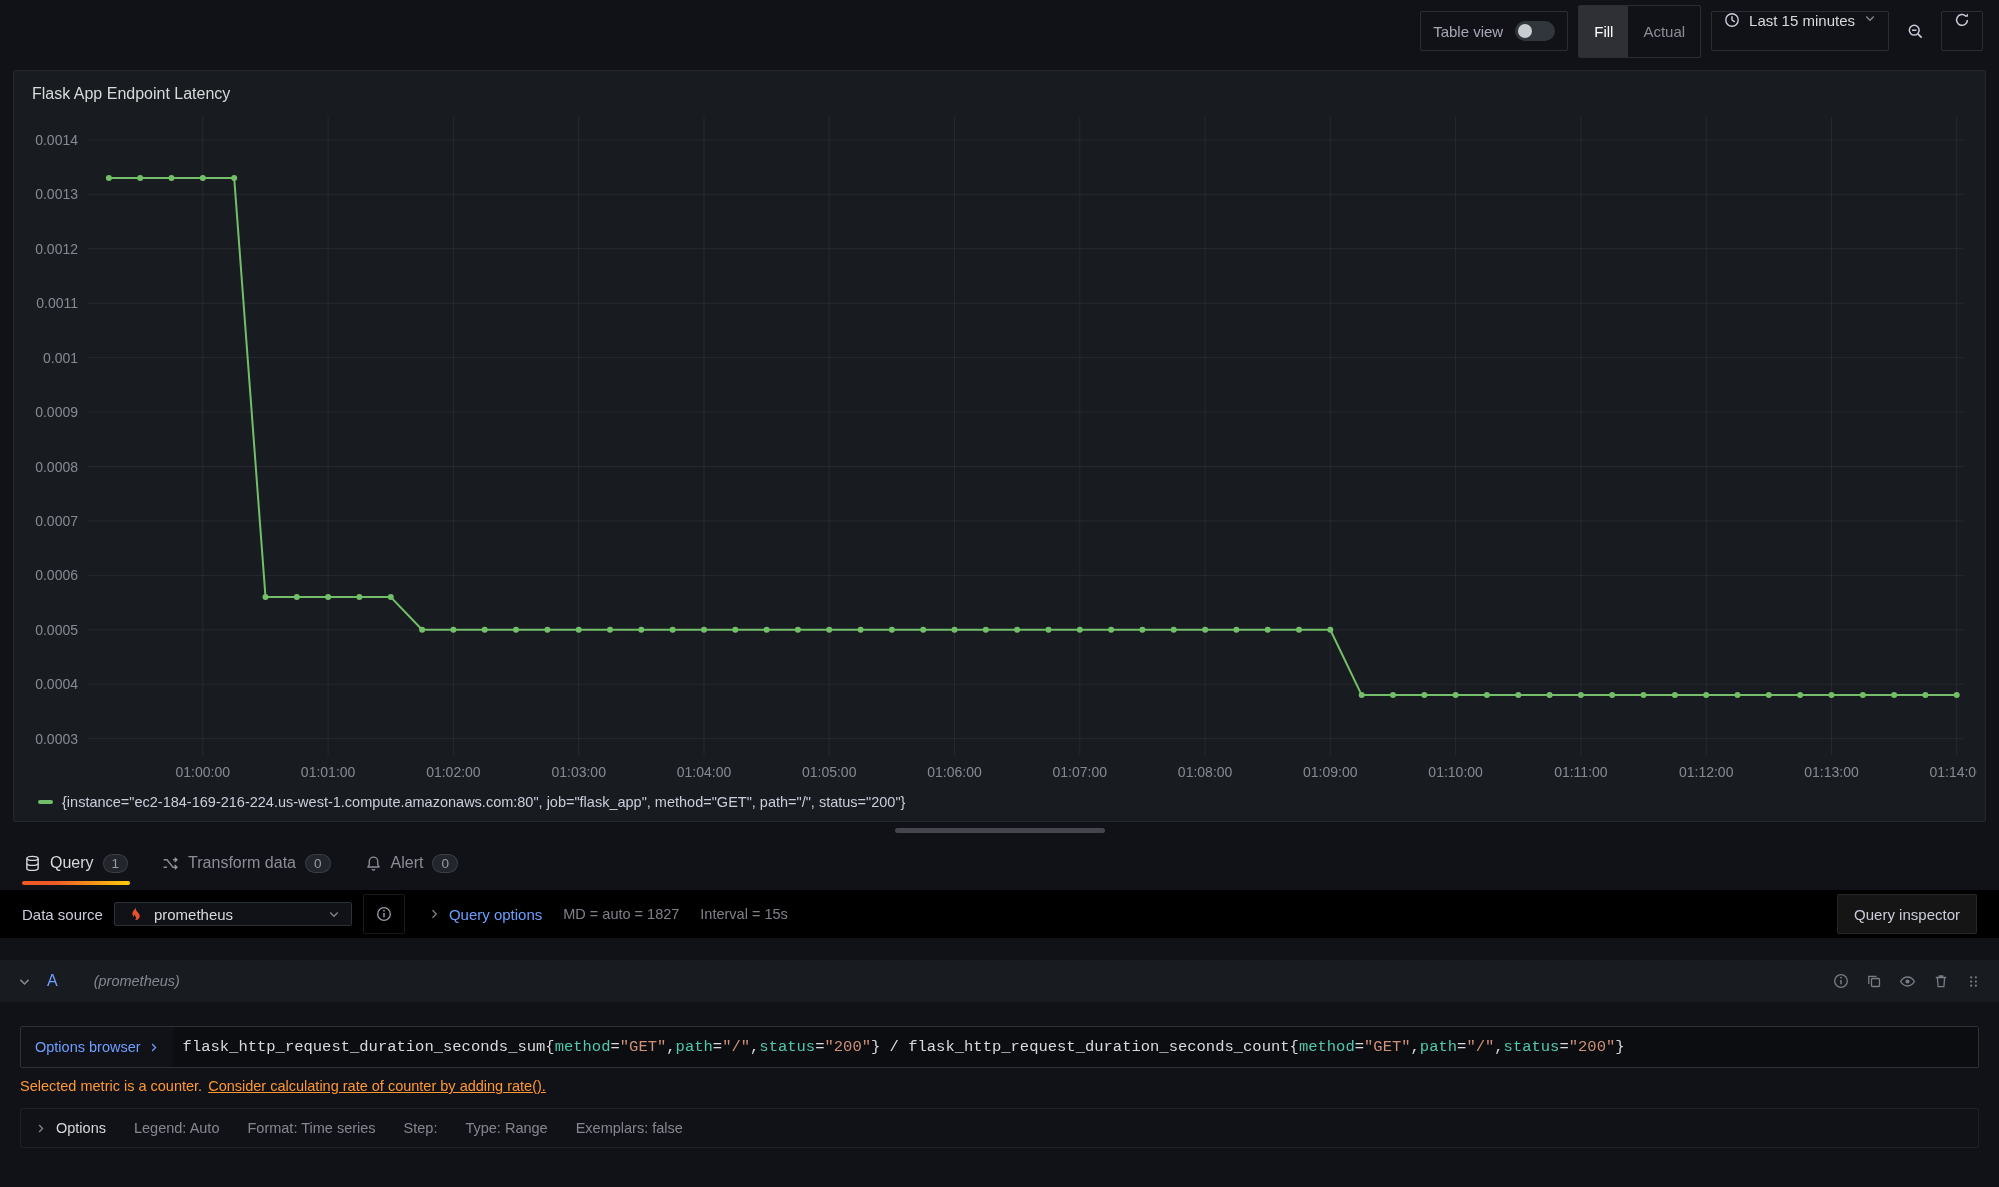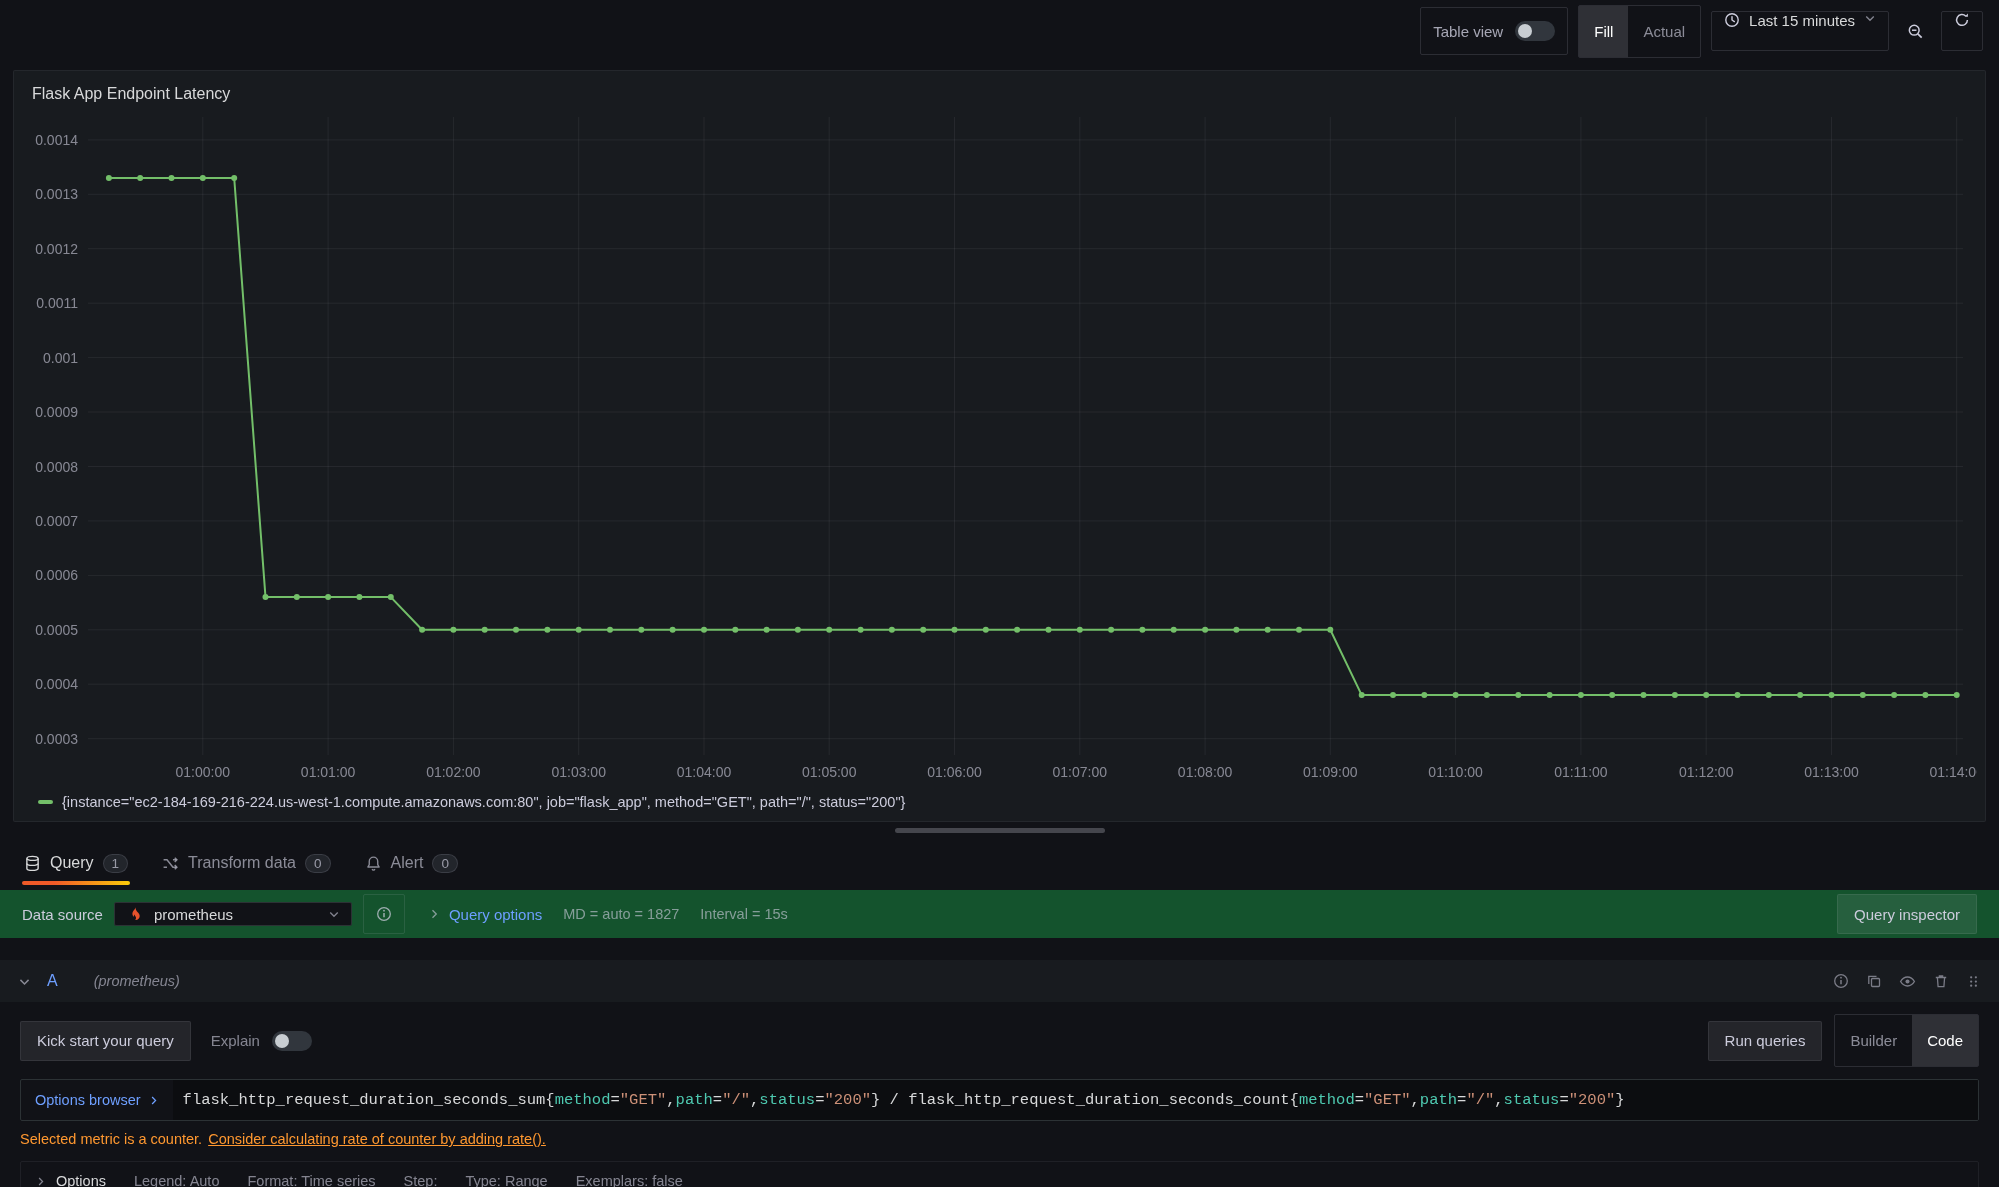--- a/index.html
+++ b/index.html
@@ -7,21 +7,21 @@
   body{background:#111217;color:#ccccdc;font-family:"Liberation Sans",sans-serif;font-size:15px;overflow:hidden}
   button{font-family:inherit;color:inherit;background:none;border:none;cursor:pointer;font-size:inherit}
   .icon{display:inline-flex;align-items:center;justify-content:center}
   .icon svg{display:block}
   .spacer{flex:1}
   .dim{color:rgba(204,204,220,0.62)}
   .blue{color:#6e9fff}
 
   
   .topbar{height:62px;display:flex;align-items:center;justify-content:flex-end;gap:10px;padding:0 16px}
-  .tv-box{display:flex;align-items:center;gap:12px;border:1px solid rgba(204,204,220,0.15);border-radius:2px;height:48px;padding:0 12px}
+  .tv-box{display:flex;align-items:center;gap:12px;border:1px solid rgba(204,204,220,0.15);border-radius:2px;height:40px;padding:0 12px}
   .tv-label{color:rgba(204,204,220,0.8)}
   .toggle{position:relative;width:40px;height:20px;border-radius:11px;background:#31363d;flex:none}
   .toggle .knob{position:absolute;left:3px;top:3px;width:14px;height:14px;border-radius:50%;background:#c8cdd2}
   .seg-group{display:flex;height:53px;border:1px solid rgba(204,204,220,0.15);border-radius:2px;overflow:hidden}
   .seg{padding:0 15px;color:rgba(204,204,220,0.65);display:flex;align-items:center;font-weight:500}
   .seg.active{background:rgba(204,204,220,0.16);color:#ffffff}
   .toolbar-btn{display:flex;align-items:flex-start;gap:9px;height:40px;padding:0 12px;border:1px solid rgba(204,204,220,0.15);border-radius:2px;color:#ccccdc}
   .toolbar-btn .strong{font-weight:500;color:#d8d9da}
   .toolbar-btn.square{width:42px;justify-content:center;padding:0}
   .icon-only{display:flex;align-items:center;justify-content:center;width:32px;height:40px;color:#ccccdc}
@@ -41,21 +41,21 @@
   .drag-handle{width:210px;height:5px;border-radius:3px;background:rgba(204,204,220,0.28)}
 
   
   .tabs{display:flex;align-items:stretch;gap:30px;padding:0 22px;height:50px}
   .tab{display:flex;align-items:center;gap:9px;color:rgba(204,204,220,0.65);position:relative;padding:0 2px;font-size:16px}
   .tab.active{color:#d8d9da}
   .tab.active::after{content:"";position:absolute;left:0;right:0;bottom:3px;height:4px;border-radius:2px;background:linear-gradient(90deg,#f05a28 30%,#fbca0a 99%)}
   .badge{min-width:14px;text-align:center;background:#22252b;border:1px solid rgba(204,204,220,0.15);border-radius:11px;padding:1px 8px;font-size:13.5px;color:rgba(204,204,220,0.7)}
 
   
-  .ds-bar{height:48px;background:#14532d;display:flex;align-items:center;gap:11px;padding:0 22px;margin-top:2px}
+  .ds-bar{height:48px;background:#000000;display:flex;align-items:center;gap:11px;padding:0 22px;margin-top:2px}
   .ds-picker{display:flex;align-items:center;gap:9px;height:24px;width:238px;background:#111217;border:1px solid #2c3235;border-radius:2px;padding:0 11px;color:#d8d9da}
   .ds-picker .chev{margin-left:auto;color:rgba(204,204,220,0.6)}
   .icon-sq{width:42px;height:40px;border:1px solid rgba(204,204,220,0.12);border-radius:2px;display:flex;align-items:center;justify-content:center;color:rgba(204,204,220,0.75)}
   .qopts{display:flex;align-items:center;gap:9px;margin-left:12px;font-weight:500}
   .ds-meta{font-size:14.5px;margin-left:10px}
   .btn{height:40px;padding:0 16px;background:rgba(204,204,220,0.10);border:1px solid rgba(204,204,220,0.10);border-radius:2px;color:#ccccdc;font-weight:500;display:inline-flex;align-items:center;white-space:nowrap}
 
   
   .query-section{margin-top:22px}
   .query-row-header{height:42px;background:#181b1f;display:flex;align-items:center;gap:12px;padding:0 18px}
@@ -377,33 +377,20 @@
                 <circle cx="10.5" cy="8" r="1.2"></circle>
                 <circle cx="5.5" cy="12.5" r="1.2"></circle>
                 <circle cx="10.5" cy="12.5" r="1.2"></circle>
               </g>
             </svg>
         </span>
       </div>
     </div>
 
     <div class="query-body">
-      <div class="query-toolbar">
-        <button class="btn">Kick start your query</button>
-        <span class="dim lbl">Explain</span>
-        <button class="toggle">
-            <span class="knob"></span>
-          </button>
-        <div class="spacer"></div>
-        <button class="btn">Run queries</button>
-        <div class="seg-group">
-          <button class="seg">Builder</button>
-          <button class="seg active">Code</button>
-        </div>
-      </div>
 
       <div class="editor-row">
         <button class="metrics-browser">
           <span>Options browser</span>
           <span class="icon">
             <svg width="11" height="11" viewBox="0 0 16 16">
                 <path d="M6 3l5 5-5 5" fill="none" stroke="currentColor" stroke-width="1.8"></path>
               </svg>
           </span>
         </button>

